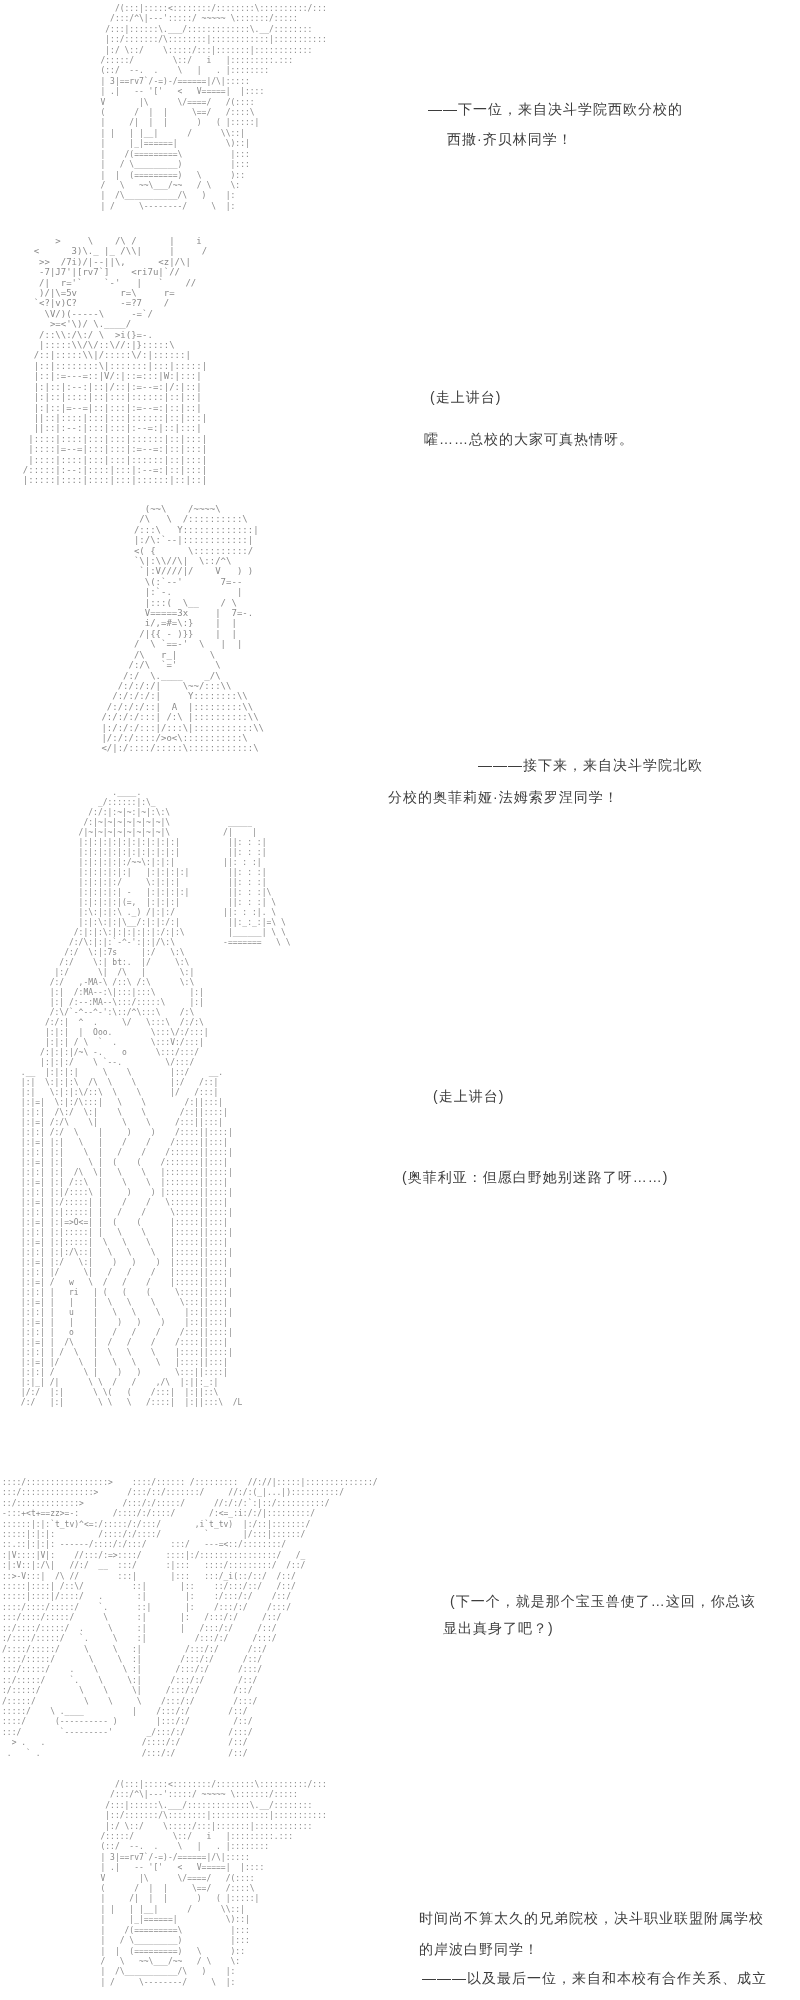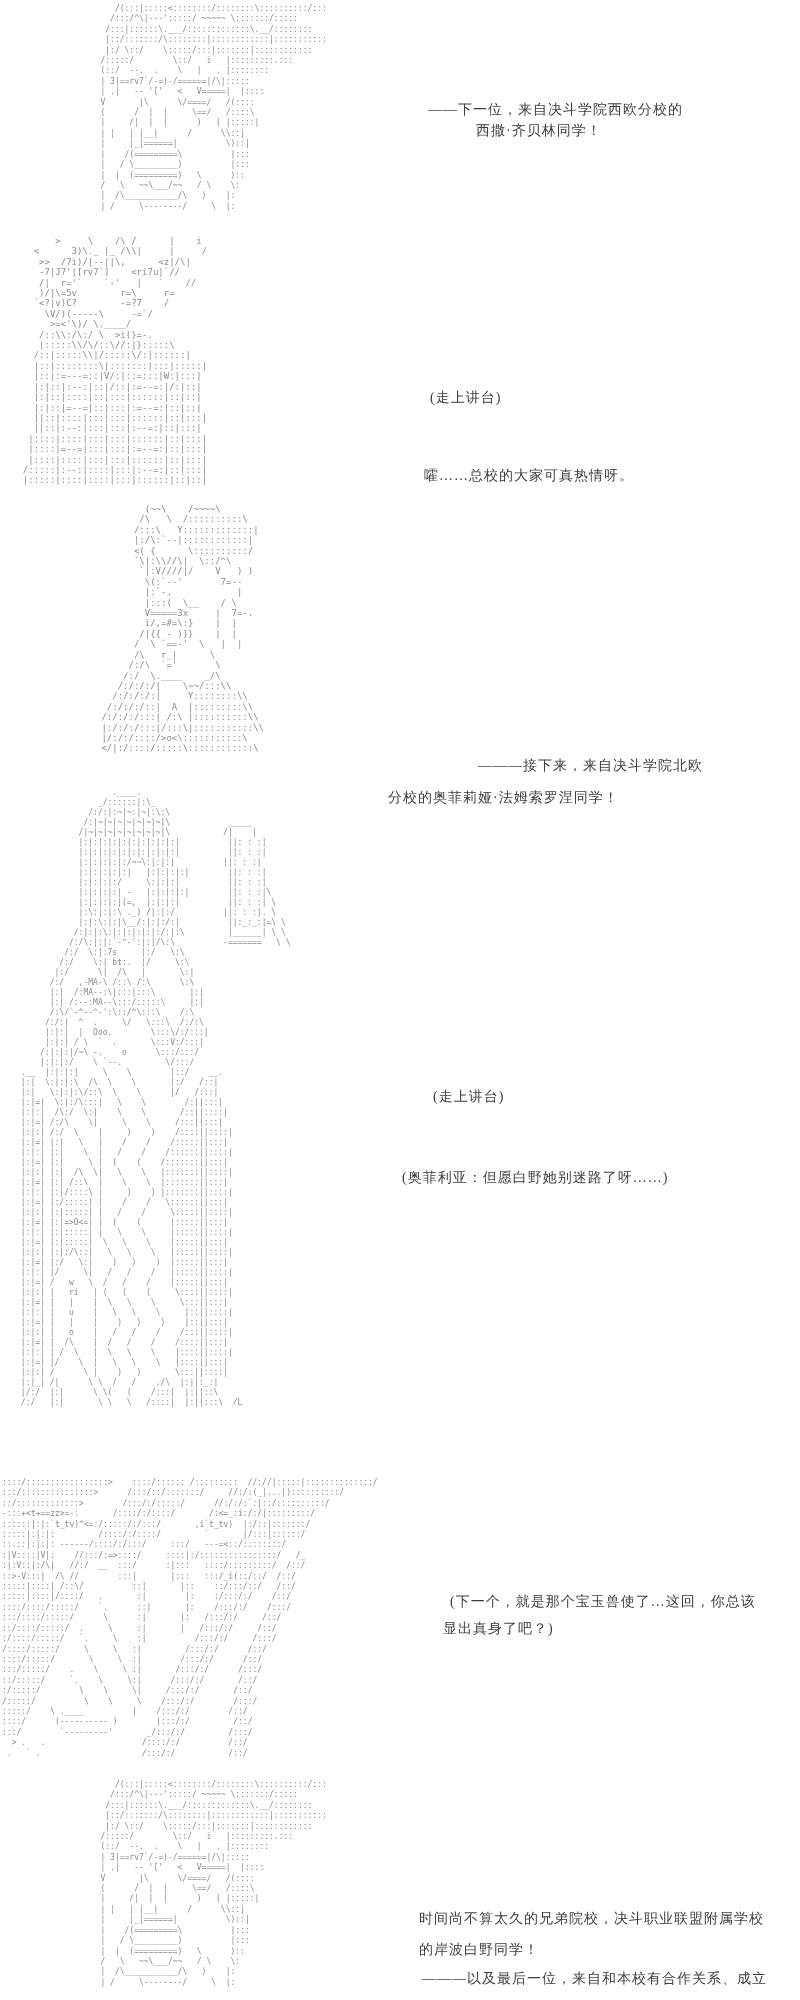--- a/index.html
+++ b/index.html
@@ -23,21 +23,21 @@
     font-size: 8px;
     line-height: 10.4px;
     color: var(--aa);
     white-space: pre;
     letter-spacing: 0;
   }
   pre.aa.mid { font-size: 9px; }
   pre.aa.tall { line-height: 10px; }
   .dlg {
     position: absolute;
-    font-family: Liberation Serif, serif;
+    font-family: Liberation Sans, sans-serif;
     font-size: 14px;
     letter-spacing: 1px;
     color: var(--dialogue);
     white-space: nowrap;
   }
 </style>
 </head>
 <body>
 
 <div class="canvas">
@@ -57,21 +57,21 @@
    | |   | |__|      /      \\::|
    |     |_|======|          \)::|
    |    /(=========\          |:::
    |   / \_________)          |:::
    |  |  (=========)   \      )::
    /   \   ~~\___/~~   / \    \:
    |  /\___________/\   )    |:
    | /     \--------/     \  |:</pre>
 
   <div class="dlg" style="left:428px; top:101px;">——下一位，来自决斗学院西欧分校的</div>
-  <div class="dlg" style="left:447px; top:122px;margin-left:29px;">西撒·齐贝林同学！</div>
+  <div class="dlg" style="left:447px; top:131px;">西撒·齐贝林同学！</div>
 
   <pre class="aa mid" style="left:12px; top:236px;">        &gt;     \    /\ /      |    i
     &lt;      3)\._ |_ /\\|     |     /
      &gt;&gt;  /7i)/|--||\,      &lt;z|/\|
      -7|J7'|[rv7`]    &lt;ri7u|`//
      /|  r='`    `-'   |   `    //
      )/|\=5v        r=\     r=
     `&lt;?|v)C?        -=?7    /
       \V/)(-----\     -=`/
        &gt;=&lt;'\)/ \.____/
@@ -85,21 +85,21 @@
     |:|::|=--=|::|:::|:=--=:|::|::|
     ||::|::::|:::|:::|::::::|::|:::|
     ||::|:--:|:::|:::|:--=:|::|:::|
    |::::|::::|:::|:::|::::::|::|:::|
    |::::|=--=|:::|:::|:=--=:|::|:::|
    |::::|::::|:::|:::|::::::|::|:::|
   /:::::|:--:|::::|:::|:--=:|::|:::|
   |:::::|::::|::::|:::|::::::|::|::|</pre>
 
   <div class="dlg" style="left:430px; top:389px;">(走上讲台)</div>
-  <div class="dlg" style="left:424px; top:431px;margin-top:36px;">嚯……总校的大家可真热情呀。</div>
+  <div class="dlg" style="left:424px; top:431px;">嚯……总校的大家可真热情呀。</div>
 
   <pre class="aa mid" style="left:96px; top:504px;">         (~~\    /~~~~\
         /\   \  /::::::::::\
        /:::\   Y:::::::::::::|
        |:/\:`--|::::::::::::|
        &lt;( {      \::::::::::/
        `\|:\\//\|  \::/^\
         `|:V////|/    V   ) )
          \(:`--'       7=--
          |:`-.            |

